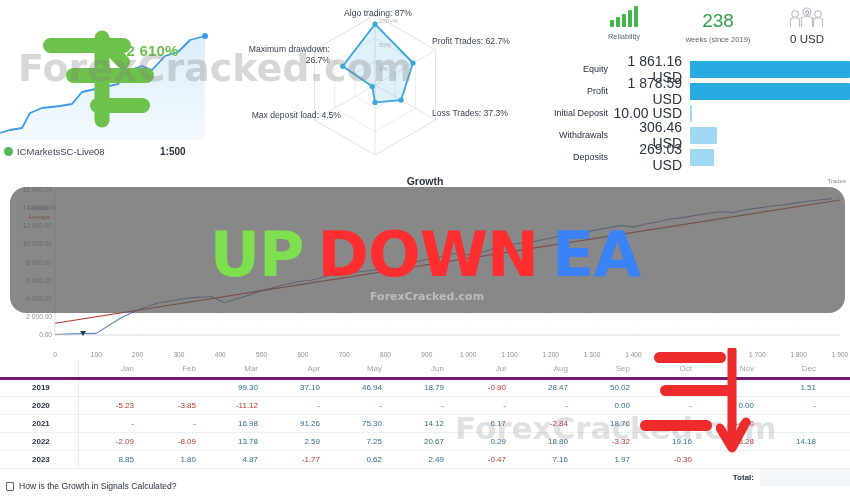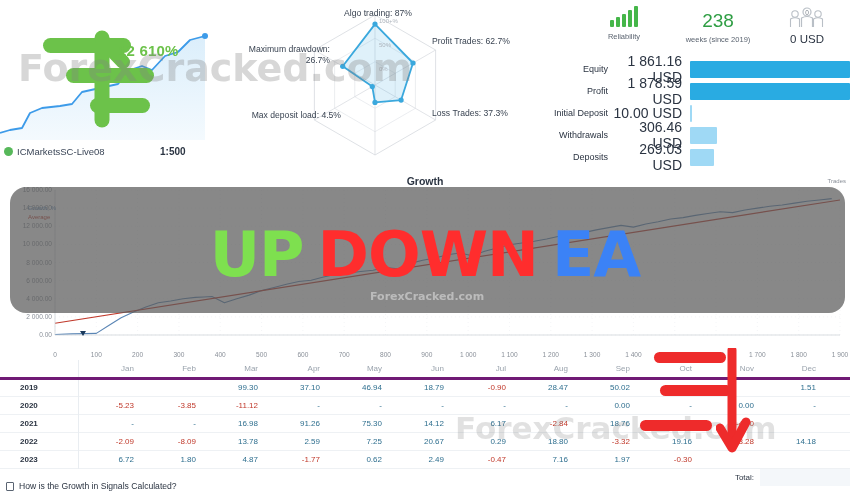--- a/index.html
+++ b/index.html
@@ -100,27 +100,27 @@
   }
   .wm1 { left:18px; top:46px; font-size:38px; color:rgba(130,130,130,.32); }
   .wm2 { left:370px; top:290px; font-size:11px; color:rgba(230,230,230,.55);}
   .wm3 { left:455px; top:410px; font-size:31px; color:rgba(120,120,120,.22);}
 
   
   .tbl { position:absolute; left:0; top:360px; width:850px; height:140px; }
   table { width:850px; border-collapse:collapse; table-layout:fixed; }
   th, td { font-size:8px; text-align:right; padding:0 6px; height:18px; color:#2f6f8f;}
   th { color:#9aa3ad; font-weight:400; border-bottom:3px solid #701a75;}
-  td.yr { text-align:left; padding-left:20px; color:#2b3442; font-weight:700; border-right:1px solid #e9edf1;}
+  td.yr { text-align:left; padding-left:32px; color:#2b3442; font-weight:700; border-right:1px solid #e9edf1;}
   th.yr { border-right:1px solid #e9edf1;}
   tbody tr { border-bottom:1px solid #eef1f4; }
   td.neg { color:#c0392b; }
   td.ytd, th.ytd { padding-right:18px; }
   td.ytd { font-weight:700; }
-  .totrow td { color:#2b3442; font-weight:400; border:none; }
+  .totrow td { color:#2b3442; font-weight:700; border:none; }
   .totrow .tlabel { text-align:right; }
   .totval { background:#f4f7fa; }
   .foot { position:absolute; left:6px; top:121px; display:flex; align-items:center; gap:5px;}
   .foot .ico {
     width:8px; height:9px; border:1.2px solid #5a6472; border-radius:1px; flex:0 0 auto;
   }
   .foot span { font-size:8.6px; color:#2b3442; }
 
   
   .redmark { position:absolute; background:#ee2b2b; border-radius:9px; pointer-events:none;}
@@ -456,21 +456,21 @@
             <td>0.29</td>
             <td>18.80</td>
             <td class="neg">-3.32</td>
             <td>19.16</td>
             <td class="neg">-13.28</td>
             <td>14.18</td>
             <td class="ytd">84.76%</td>
           </tr>
           <tr>
             <td class="yr">2023</td>
-            <td>6.72</td>
+            <td>8.85</td>
             <td>1.80</td>
             <td>4.87</td>
             <td class="neg">-1.77</td>
             <td>0.62</td>
             <td>2.49</td>
             <td class="neg">-0.47</td>
             <td>7.16</td>
             <td>1.97</td>
             <td class="neg">-0.30</td>
             <td></td>

